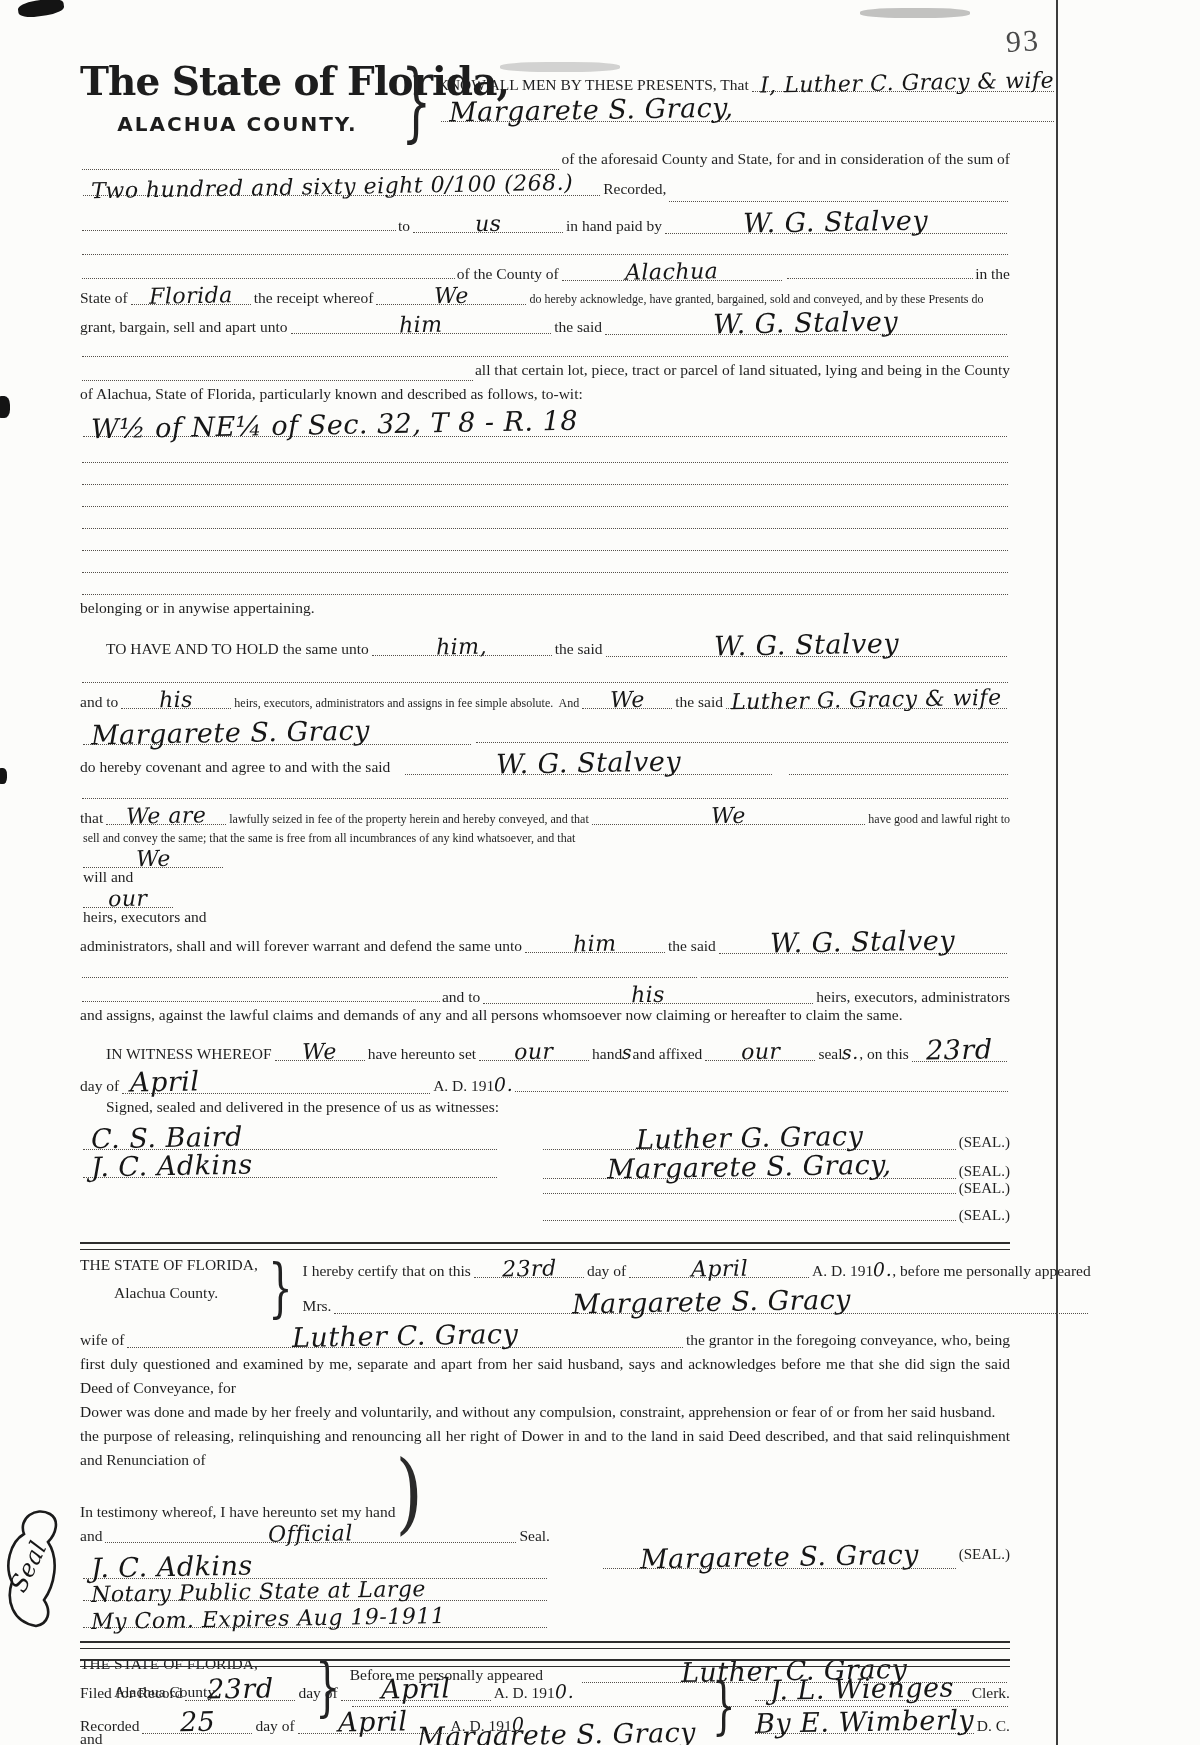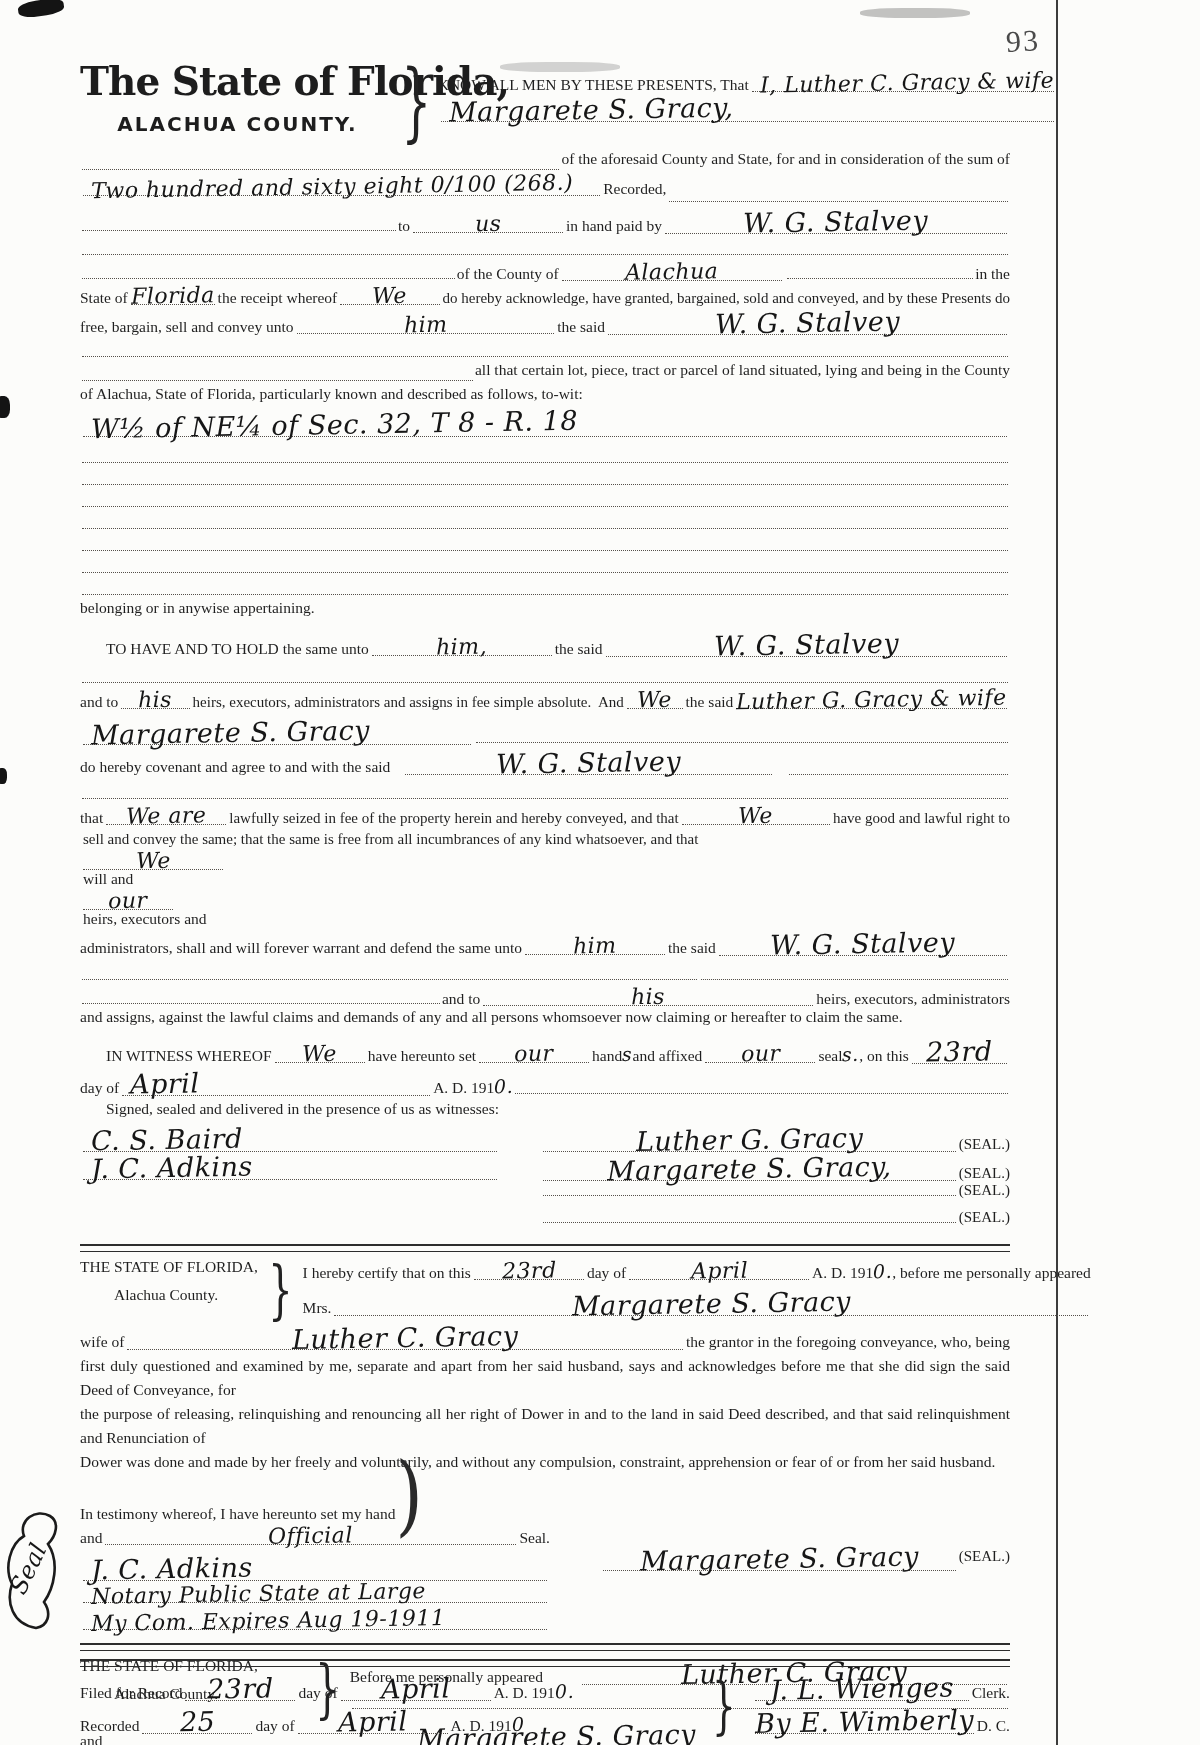--- a/index.html
+++ b/index.html
@@ -11,21 +11,21 @@
   .a1{left:18px;top:0;width:46px;height:16px;transform:rotate(-8deg);}
   .a2{left:-4px;top:396px;width:14px;height:22px;}
   .a3{left:-3px;top:768px;width:10px;height:16px;}
   .a4{left:500px;top:62px;width:120px;height:10px;opacity:.18;}
   .a5{left:860px;top:8px;width:110px;height:10px;opacity:.25;}
 
   .content{position:relative;width:930px;margin-left:80px;}
 
   
   .p{font-size:15.5px;white-space:pre;color:#1f1f1f;}
-  .small{font-size:15px;}
+  .small{font-size:12px;}
   .row{display:flex;align-items:baseline;min-height:24px;}
   .dots{flex:1 1 auto;border-bottom:1.6px dotted #55504a;height:2px;align-self:flex-end;margin:0 2px 4px 2px;min-width:10px;}
   .slot{display:inline-flex;justify-content:center;align-items:baseline;border-bottom:1.6px dotted #55504a;margin:0 3px;}
   .slot.start{justify-content:flex-start;padding-left:8px;}
   .grow{flex:1 1 auto;}
   .w90{width:90px;} .w110{width:110px;} .w120{width:120px;} .w140{width:140px;}
   .w150{width:150px;} .w180{width:180px;} .w220{width:220px;} .w300{width:300px;} .w330{width:330px;} .w380{width:380px;}
 
   
   .hw{font-family:"DejaVu Serif",serif;font-style:italic;font-size:22px;color:#161616;white-space:pre;
@@ -141,21 +141,21 @@
       <span class="slot w120">
           <span class="hw">Florida</span>
         </span>
       <span class="p">the receipt whereof</span>
       <span class="slot w150">
           <span class="hw">We</span>
         </span>
       <span class="p small">do hereby acknowledge, have granted, bargained, sold and conveyed, and by these Presents do</span>
     </div>
     <div class="row" style="min-height:30px;">
-      <span class="p">free, bargain, sell and convey unto</span>
+      <span class="p">grant, bargain, sell and apart unto</span>
       <span class="slot grow">
           <span class="hw">him</span>
         </span>
       <span class="p">the said</span>
       <span class="slot grow">
           <span class="hw hw-lg">W. G. Stalvey</span>
         </span>
     </div>
     <div class="row">
         <span class="dots"></span>
@@ -401,22 +401,22 @@
         </div>
       </div>
       <div class="row" style="min-height:32px;">
         <span class="p">wife of</span>
         <span class="slot grow">
             <span class="hw hw-lg">Luther C. Gracy</span>
           </span>
         <span class="p">the grantor in the foregoing conveyance, who, being</span>
       </div>
       <div class="para">first duly questioned and examined by me, separate and apart from her said husband, says and acknowledges before me that she did sign the said Deed of Conveyance, for</div>
+      <div class="para">Dower was done and made by her freely and voluntarily, and without any compulsion, constraint, apprehension or fear of or from her said husband.</div>
       <div class="para">the purpose of releasing, relinquishing and renouncing all her right of Dower in and to the land in said Deed described, and that said relinquishment and Renunciation of</div>
-      <div class="para">Dower was done and made by her freely and voluntarily, and without any compulsion, constraint, apprehension or fear of or from her said husband.</div>
 
       <div class="twocol" style="margin-top:4px;">
         <div style="width:470px;position:relative;">
           <svg class="sealsvg" style="top:26px;" width="82" height="128" viewBox="0 0 82 128">
             <path d="M34,124 C10,120 4,98 10,80 C2,64 8,40 22,32 C16,16 34,4 48,12 C58,18 54,32 46,40 C58,58 52,84 42,98 C50,110 46,122 34,124 Z" fill="none" stroke="#1b1b1b" stroke-width="2.6"></path>
             <text class="sealtext" x="22" y="92" transform="rotate(-64 22 92)">Seal</text>
           </svg>
           <div class="row">
             <span class="p">In testimony whereof, I have hereunto set my hand</span>
             <span class="bigparen">)</span>

